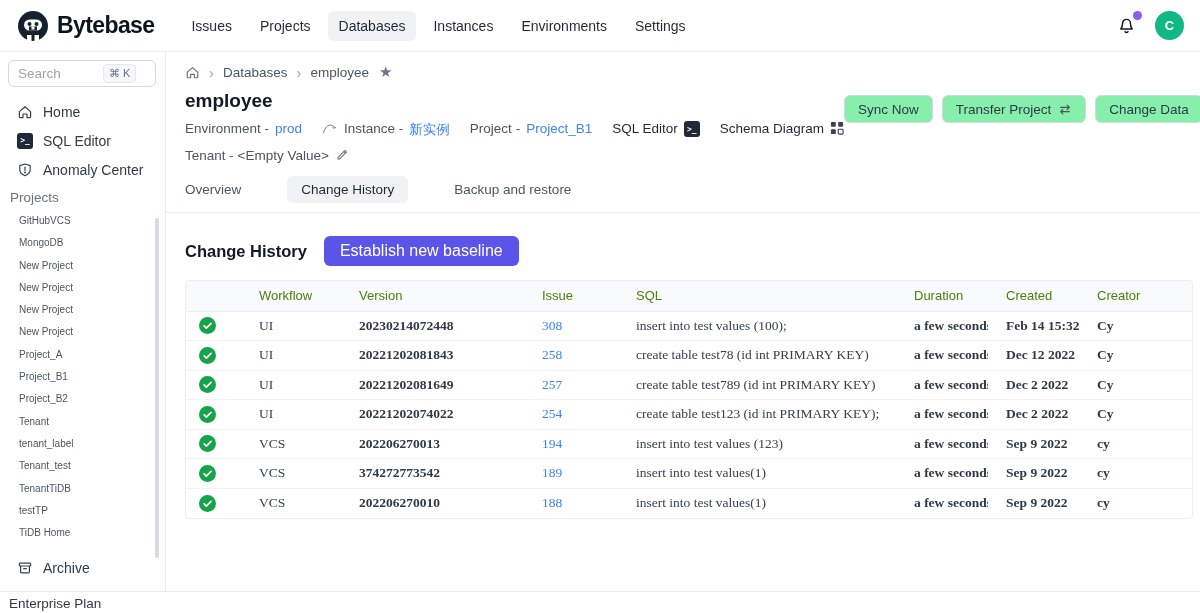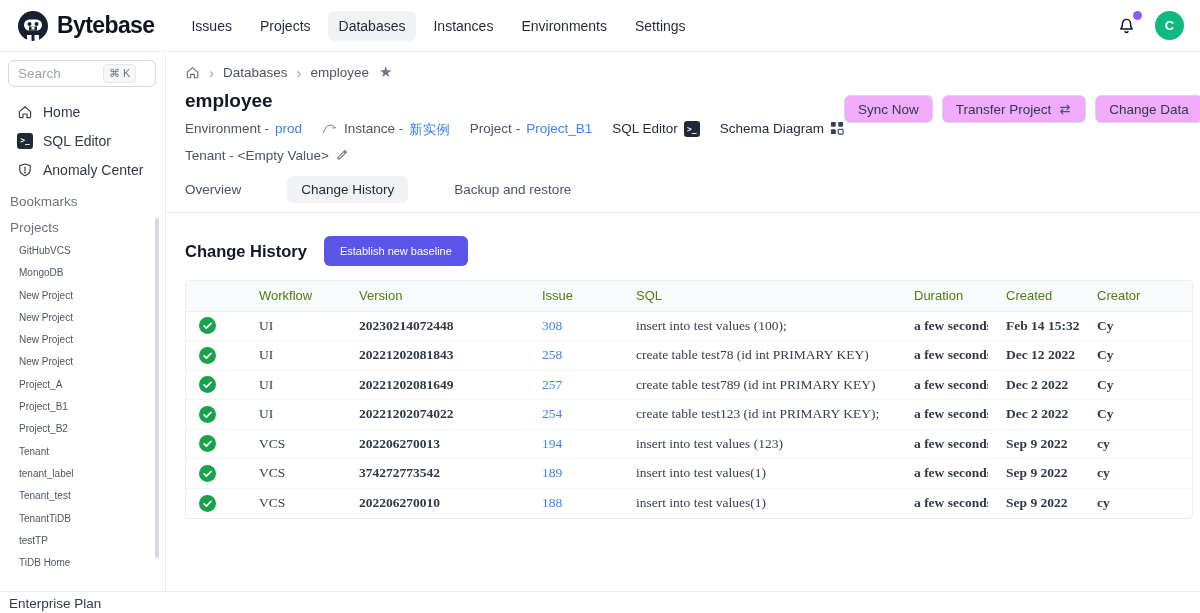--- a/index.html
+++ b/index.html
@@ -50,31 +50,31 @@
   .crumb-sep{color:#9ca3af; font-size:15px; line-height:1;}
   .crumb-star{color:#6f7682; font-size:15px; cursor:pointer; margin-left:1px;}
   .page-header{display:flex; justify-content:space-between; align-items:flex-start; padding:0 16px 0 19px;}
   .page-title{font-size:19px; font-weight:700; color:#111827; margin-top:9px;}
   .meta-line{display:flex; align-items:flex-start; gap:6px; margin-top:9px; font-size:13.5px; color:#4b5563; white-space:nowrap;}
   .meta-line .gap{width:8px;}
   .meta-link{color:var(--link); cursor:pointer;}
   .meta-strong{color:#1f2937;}
   .mini-terminal{width:16px; height:16px; background:#1f2937; border-radius:3px; color:#fff; font-size:8px; font-weight:700; display:flex; align-items:center; justify-content:center; font-family:"DejaVu Sans Mono", monospace;}
   .header-actions{display:flex; gap:9px; margin-top:14px;}
-  .btn{height:28px; padding:0 13px; background:#f0abfc; border:1px solid #d5d9de; border-radius:6px; font-size:13.5px; color:#303a49; display:flex; align-items:center; gap:7px; cursor:pointer; font-family:inherit; white-space:nowrap;}
+  .btn{height:28px; padding:0 13px; background:#86efac; border:1px solid #d5d9de; border-radius:6px; font-size:13.5px; color:#303a49; display:flex; align-items:center; gap:7px; cursor:pointer; font-family:inherit; white-space:nowrap;}
 
   
   .tabbar{display:flex; align-items:center; gap:46px; margin-top:13px; padding:0 0 9px 19px; border-bottom:1px solid #e9ebee;}
   .tab{font-size:13.5px; color:#4b5563; cursor:pointer; padding:6px 0;}
   .tab.active{background:#f1f2f4; border-radius:6px; padding:6px 14px; color:#1f2937;}
 
   
   .section-head{display:flex; align-items:center; gap:17px; margin-top:23px; padding-left:19px;}
   .section-title{font-size:16.5px; font-weight:700; color:#111827;}
-  .btn-primary{height:30px; padding:0 16px; background:var(--accent); color:#fff; border:none; border-radius:6px; font-size:11px; font-weight:500; cursor:pointer; font-family:inherit;}
+  .btn-primary{height:30px; padding:0 16px; background:var(--accent); color:#fff; border:none; border-radius:6px; font-size:16px; font-weight:500; cursor:pointer; font-family:inherit;}
 
   .table-wrap{margin:14px 7px 0 19px; border:1px solid #eceef1; border-radius:4px; overflow:hidden;}
   table{width:100%; border-collapse:collapse; table-layout:fixed;}
   thead th{background:#f9fafb; height:30px; text-align:left; font-size:13px; font-weight:400; color:#4d7c0f; padding-left:18px; border-bottom:1px solid #eceef1; white-space:nowrap;}
   tbody td{height:29.5px; font-size:13.5px; color:#374151; padding-left:18px; border-bottom:1px solid #f1f3f5; white-space:nowrap; overflow:hidden;font-family:Liberation Serif, serif;}
   tbody tr:last-child td{border-bottom:none;}
   tbody tr{cursor:pointer;}
   td.c-status{padding-left:13px;}
   td.c-version,td.c-duration,td.c-created,td.c-creator{font-weight:600; color:#2f3a48;}
   td.c-issue a{color:var(--link); font-weight:500; text-decoration:none; cursor:pointer;}
@@ -142,21 +142,20 @@
       <span>
         <svg width="16" height="16" viewBox="0 0 20 20" fill="none" stroke="#374151" stroke-width="1.5" stroke-linejoin="round" stroke-linecap="round">
           <path d="M10 2.5l6.5 2v5c0 3.8-2.9 6.4-6.5 7.7C6.4 15.9 3.5 13.3 3.5 9.5v-5z"></path>
           <path d="M10 6.5v4"></path>
             <circle cx="10" cy="13" r="0.5" fill="#374151"></circle>
         </svg>
       </span>
       <span>Anomaly Center</span>
     </div>
 
-    <div class="side-label">Bookmarks</div>
     <div class="side-label" style="padding-top:6px;">Projects</div>
 
     <ul class="proj-list">
 
         <li>GitHubVCS</li>
 
         <li>MongoDB</li>
 
         <li>New Project</li>
 

